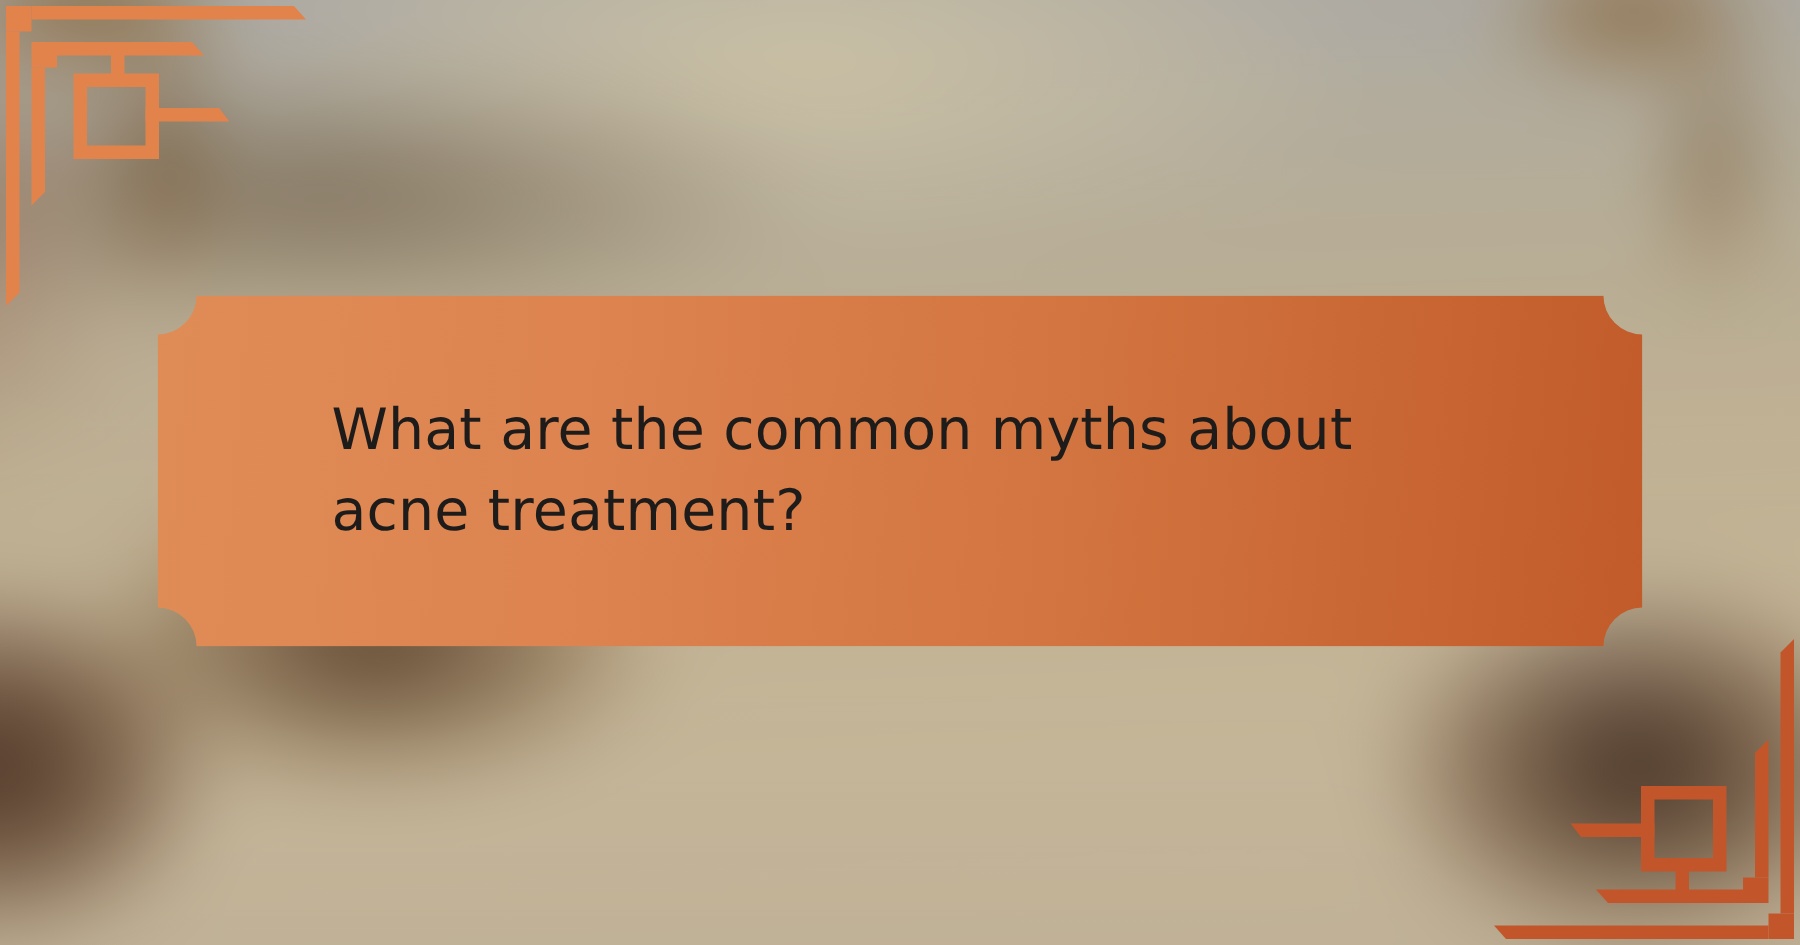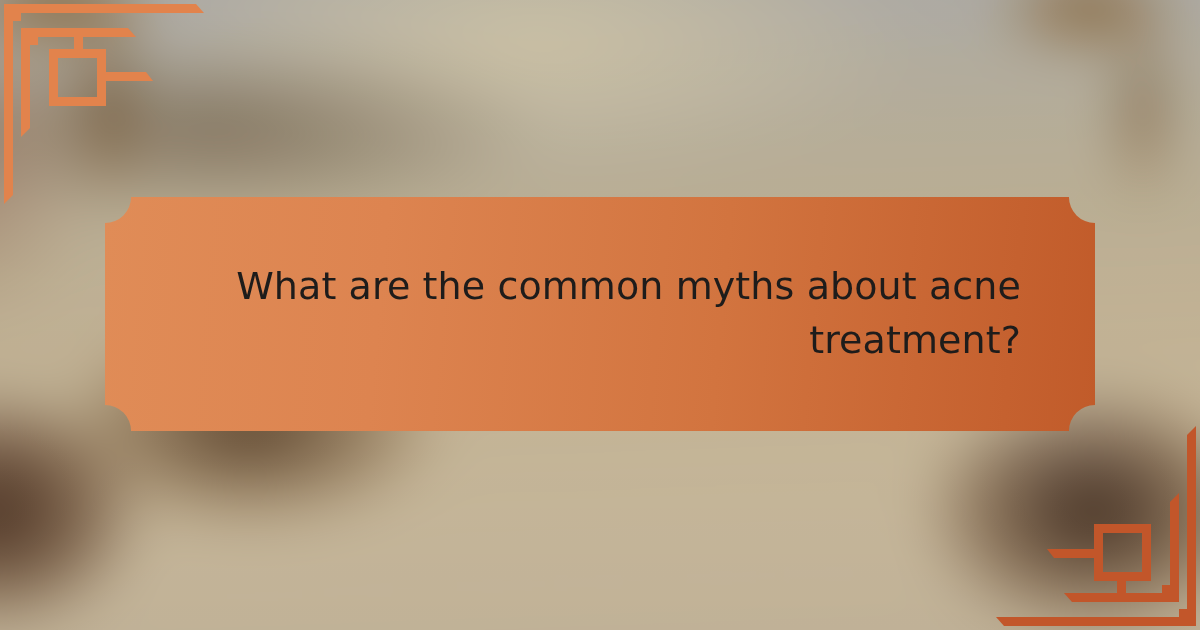--- a/index.html
+++ b/index.html
@@ -89,22 +89,22 @@
     -webkit-mask-image: var(--notch-mask);
     mask-image: var(--notch-mask);
   }
 
   .banner-text {
     position: absolute;
     inset: 0;
     display: flex;
     align-items: center;
     justify-content: center;
-    padding: 0 74px;
-    text-align: right;
+    padding: 0 116px;
+    text-align: left;
     color: #1e1c1b;
     font-family: "DejaVu Sans", sans-serif;
     font-size: 38px;
     font-weight: 400;
     line-height: 1.42;
     letter-spacing: 0.1px;
   }
 </style>
 </head>
 <body>

